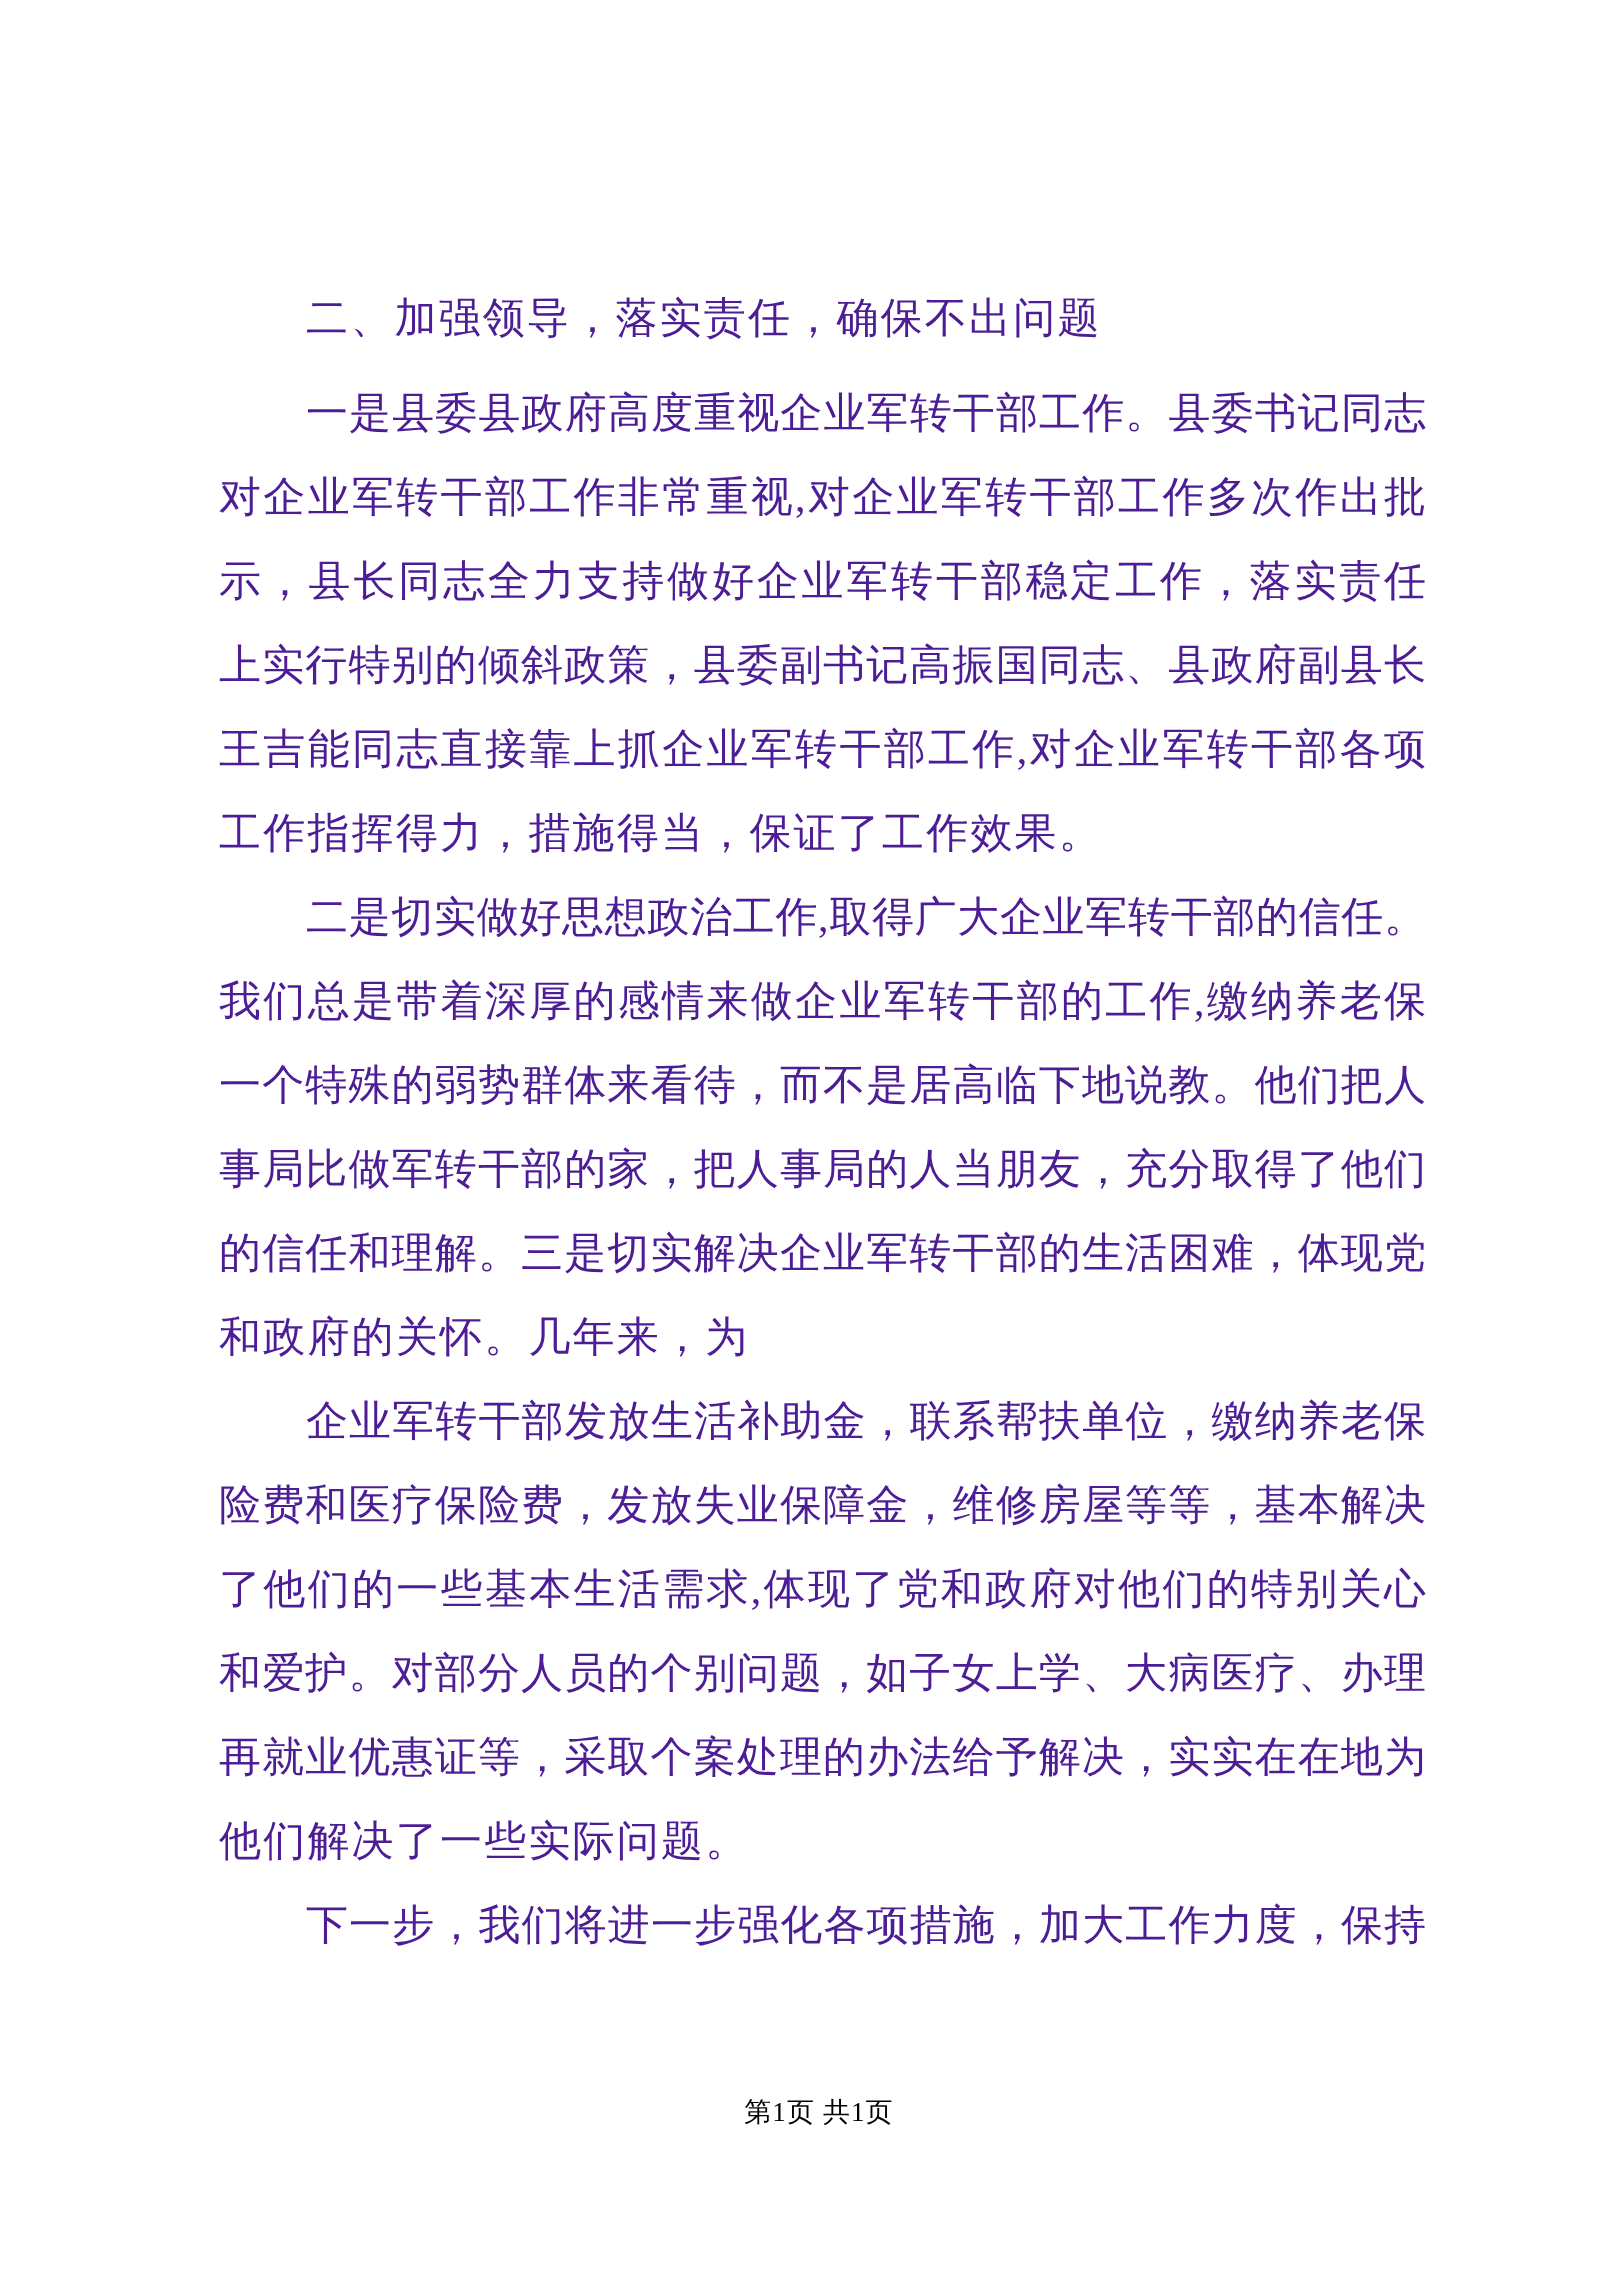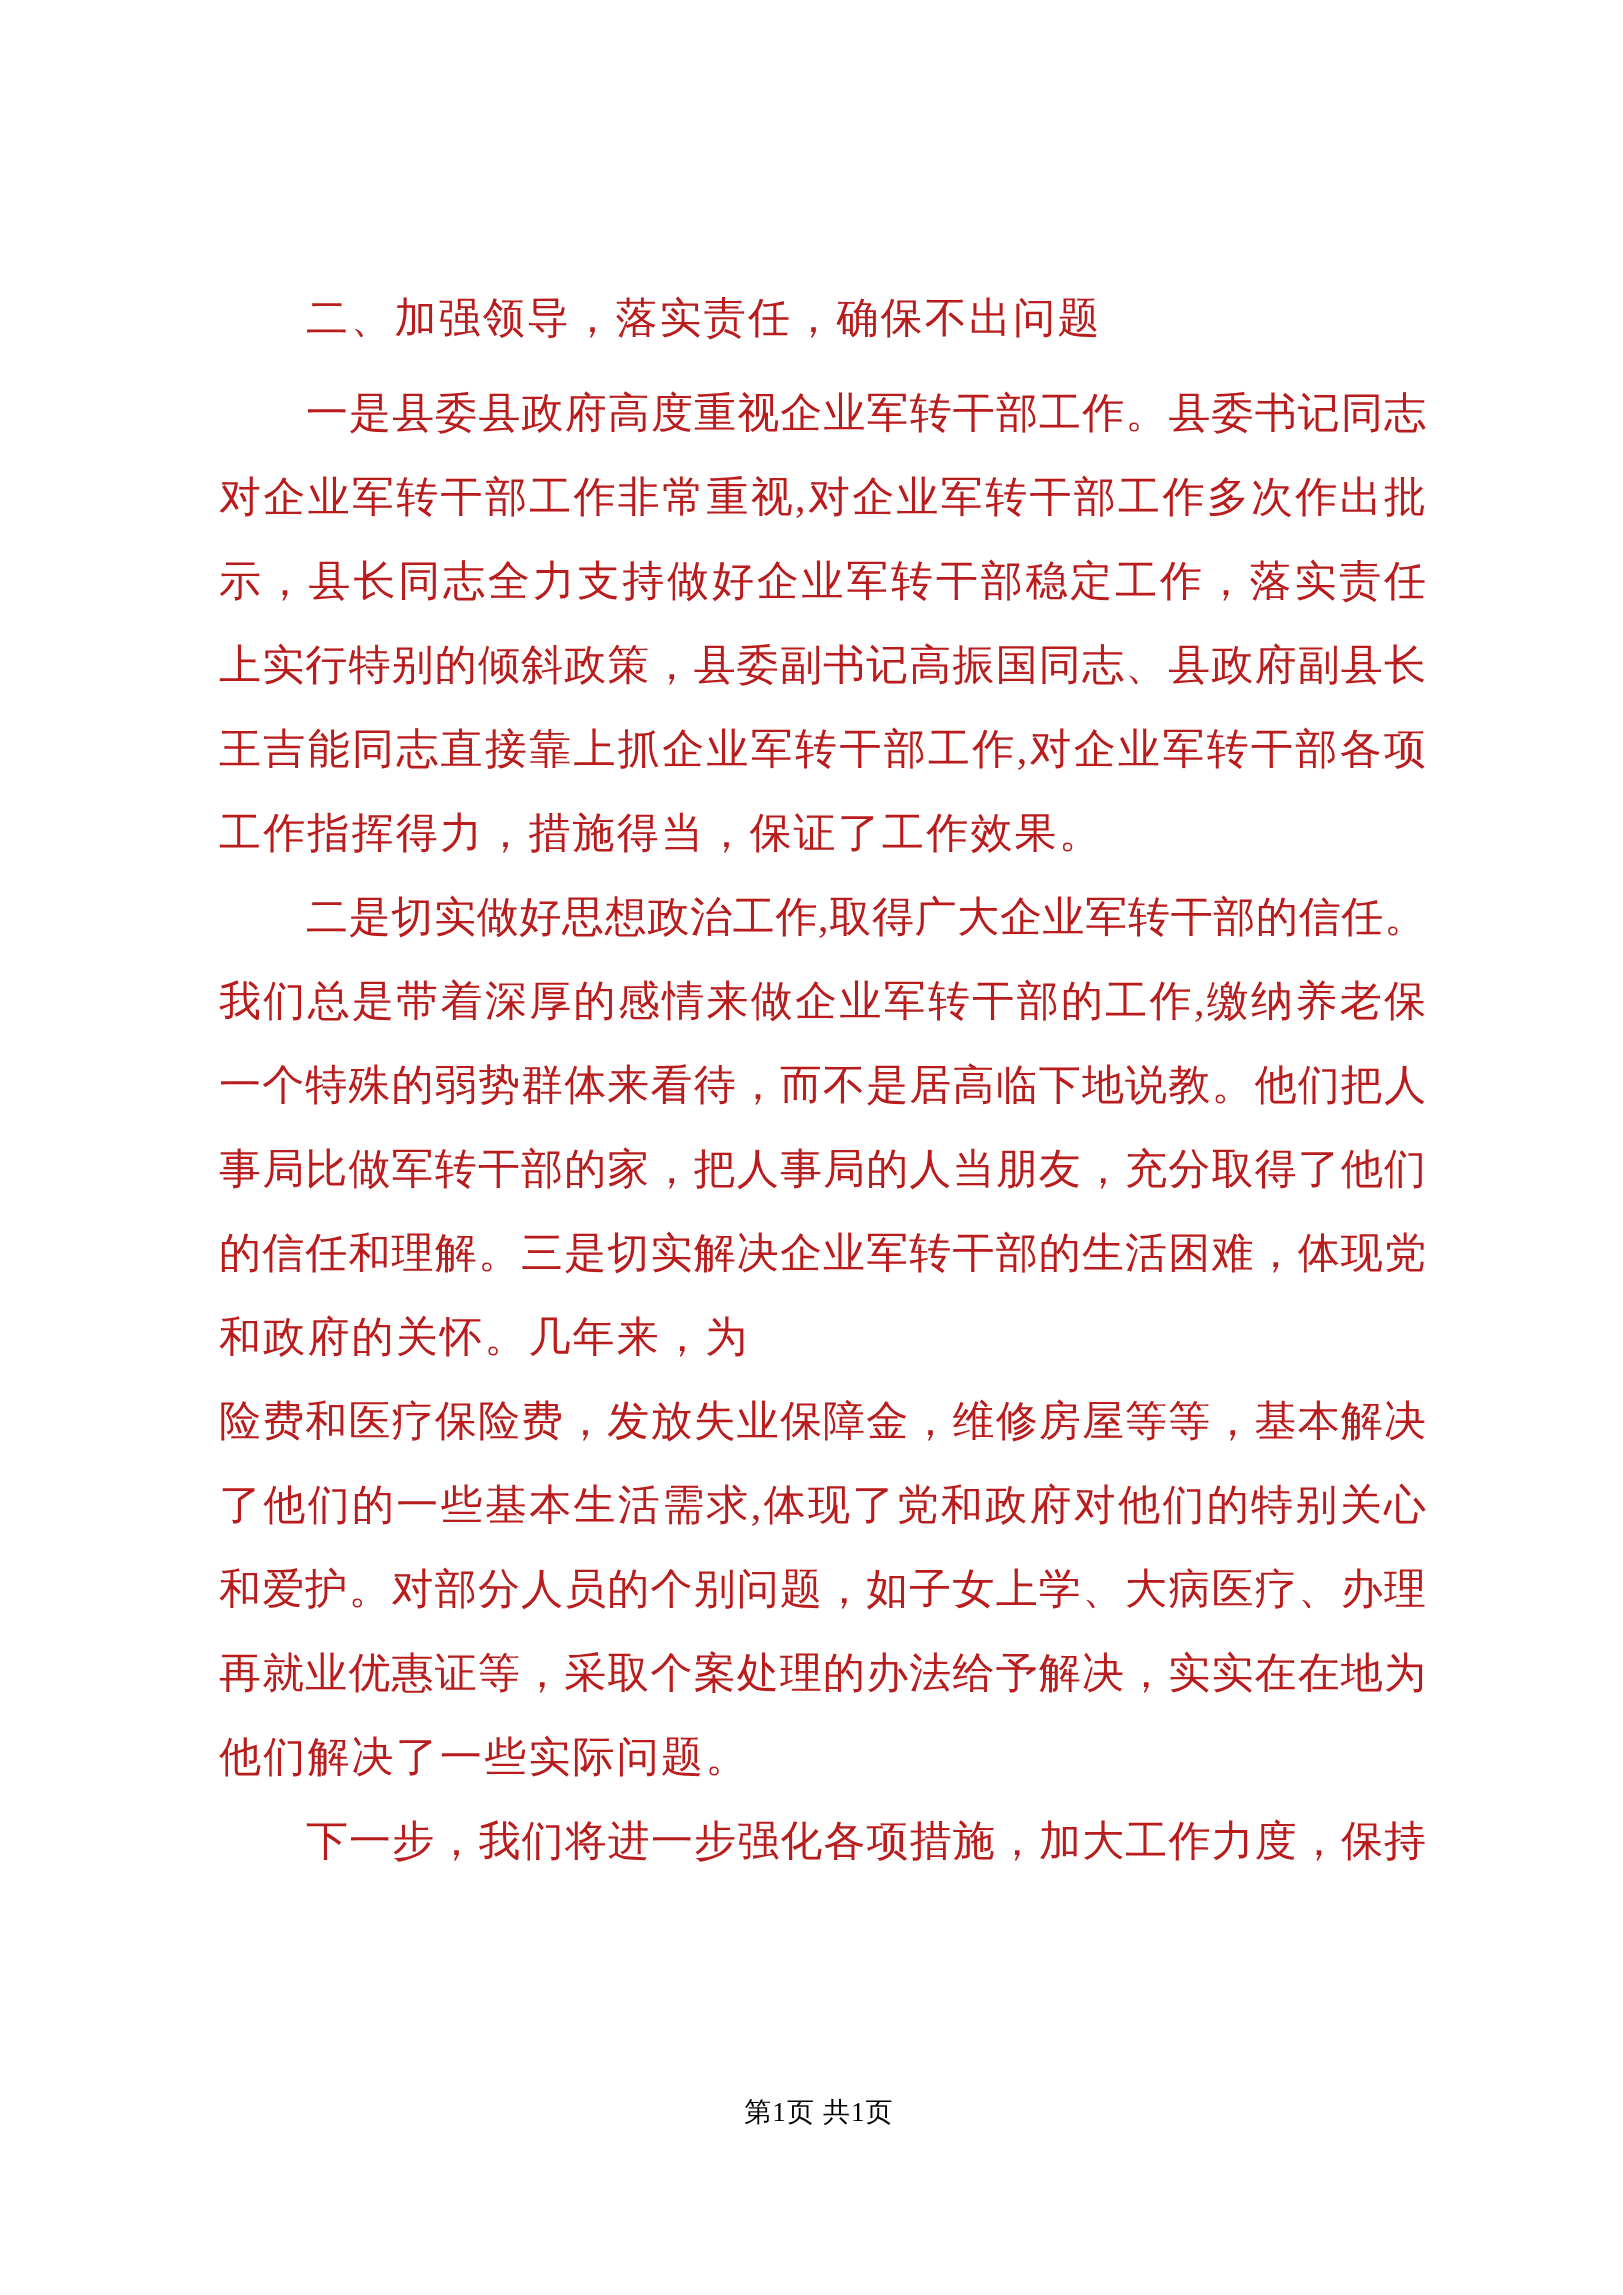--- a/index.html
+++ b/index.html
@@ -26,21 +26,21 @@
     left: 219px;
     top: 276px;
     width: 1207px;
   }
   .line {
     font-size: 42px;
     line-height: 84px;
     height: 84px;
     white-space: nowrap;
     letter-spacing: 2.2px;
-    color: #b91c1c;
+    color: #4c1d95;
   }
   .line.indent {
     text-indent: 87px;
   }
   .line.just {
     white-space: normal;
     letter-spacing: 0;
     text-align: justify;
     text-align-last: justify;
   }
@@ -79,20 +79,21 @@
       <div class="line just">示，县长同志全力支持做好企业军转干部稳定工作，落实责任</div>
       <div class="line just">上实行特别的倾斜政策，县委副书记高振国同志、县政府副县长</div>
       <div class="line just">王吉能同志直接靠上抓企业军转干部工作,对企业军转干部各项</div>
       <div class="line">工作指挥得力，措施得当，保证了工作效果。</div>
       <div class="line indent just">二是切实做好思想政治工作,取得广大企业军转干部的信任。</div>
       <div class="line just">我们总是带着深厚的感情来做企业军转干部的工作,缴纳养老保</div>
       <div class="line just">一个特殊的弱势群体来看待，而不是居高临下地说教。他们把人</div>
       <div class="line just">事局比做军转干部的家，把人事局的人当朋友，充分取得了他们</div>
       <div class="line just">的信任和理解。三是切实解决企业军转干部的生活困难，体现党</div>
       <div class="line">和政府的关怀。几年来，为</div>
+      <div class="line indent just">企业军转干部发放生活补助金，联系帮扶单位，缴纳养老保</div>
       <div class="line just">险费和医疗保险费，发放失业保障金，维修房屋等等，基本解决</div>
       <div class="line just">了他们的一些基本生活需求,体现了党和政府对他们的特别关心</div>
       <div class="line just">和爱护。对部分人员的个别问题，如子女上学、大病医疗、办理</div>
       <div class="line just">再就业优惠证等，采取个案处理的办法给予解决，实实在在地为</div>
       <div class="line">他们解决了一些实际问题。</div>
       <div class="line indent just">下一步，我们将进一步强化各项措施，加大工作力度，保持</div>
     </div>
 
   <div class="footer">
     <span class="page-label">第1页 共1页</span>

